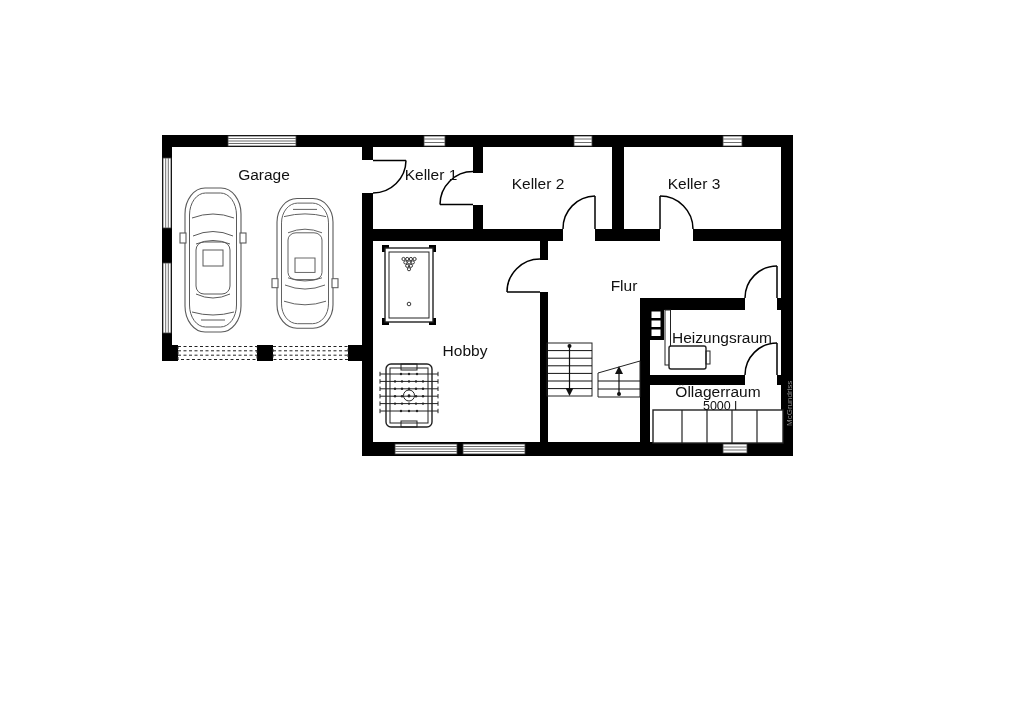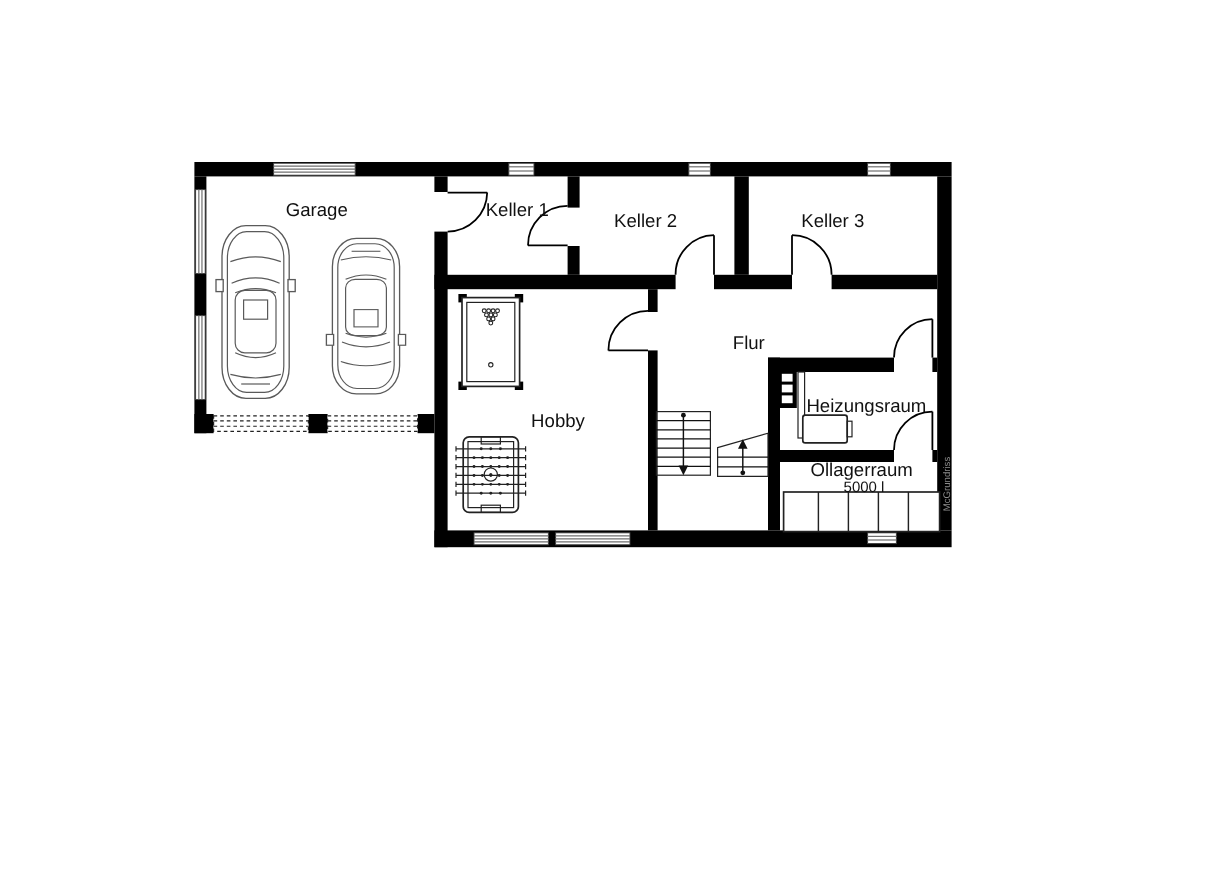--- a/index.html
+++ b/index.html
@@ -1,16 +1,16 @@
 <!DOCTYPE html>
 <html><head>
 <meta charset="utf-8">
 <style>
   html,body{margin:0;padding:0;background:#ffffff;}
-  .canvas{position:relative;width:1024px;height:724px;background:#5eead4;overflow:hidden;
+  .canvas{position:relative;width:844px;height:724px;background:#5eead4;overflow:hidden;
           font-family:"Liberation Sans", sans-serif;}
   svg{display:block;}
   .room-label{font-family:"Liberation Sans", sans-serif;font-size:15.5px;fill:#111;}
   .small-label{font-family:"Liberation Sans", sans-serif;font-size:12.5px;fill:#111;}
   .watermark{font-family:"Liberation Sans", sans-serif;font-size:8px;fill:#8c8c8c;}
   .wall{fill:#000;}
   .win{fill:#fff;stroke:#3a3a3a;stroke-width:0.8;}
   .winline{stroke:#6e6e6e;stroke-width:1;}
   .door{fill:none;stroke:#000;stroke-width:1.5;}
   .furn{fill:#fff;stroke:#222;stroke-width:1.4;}

